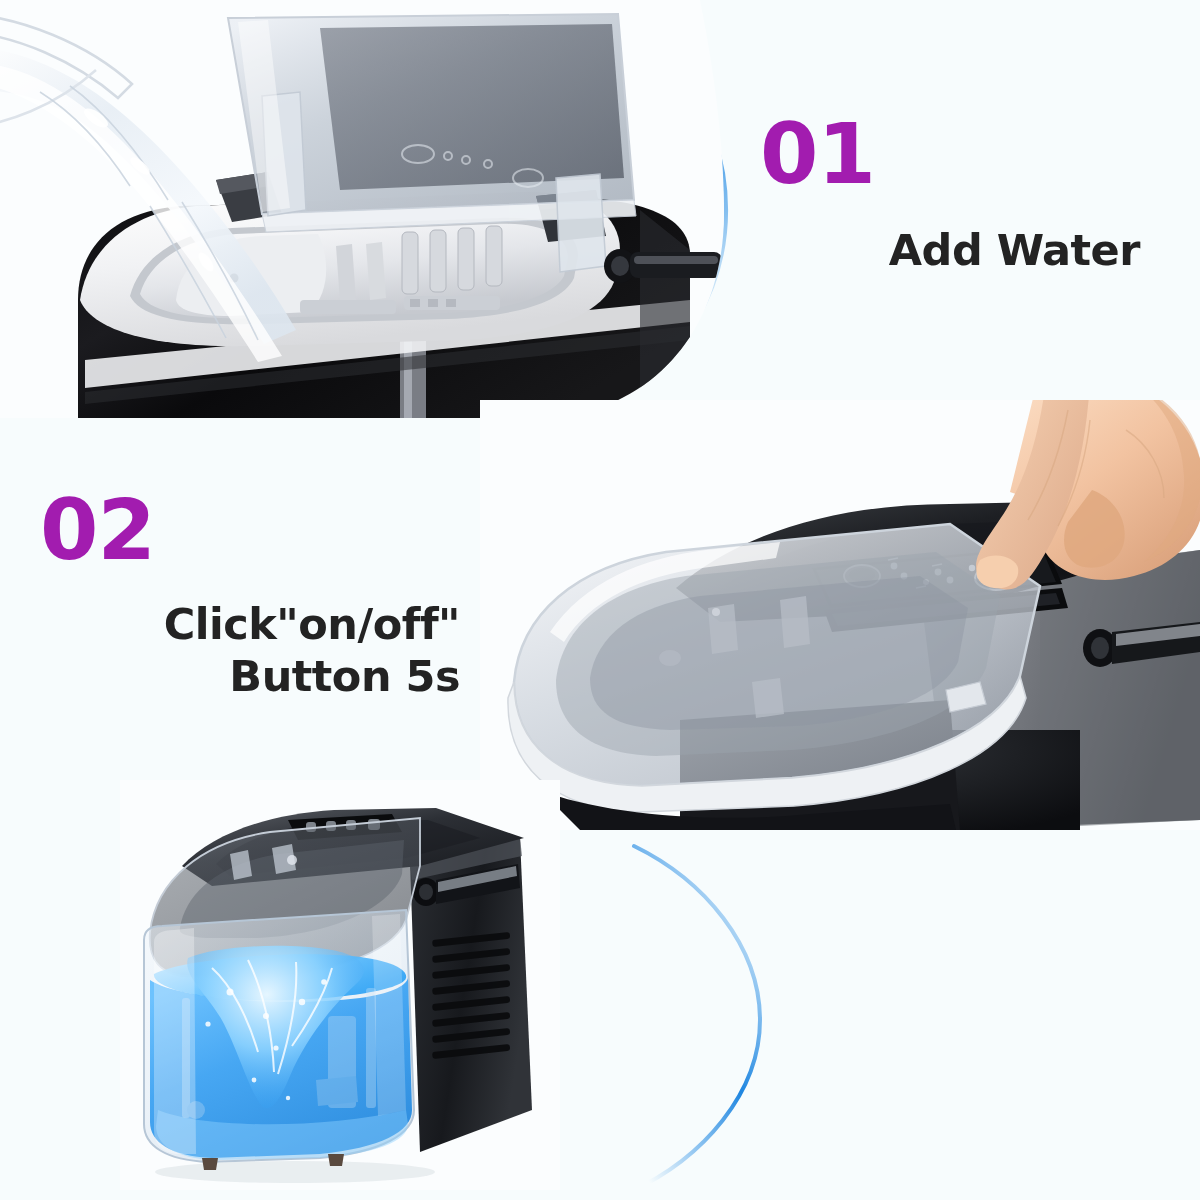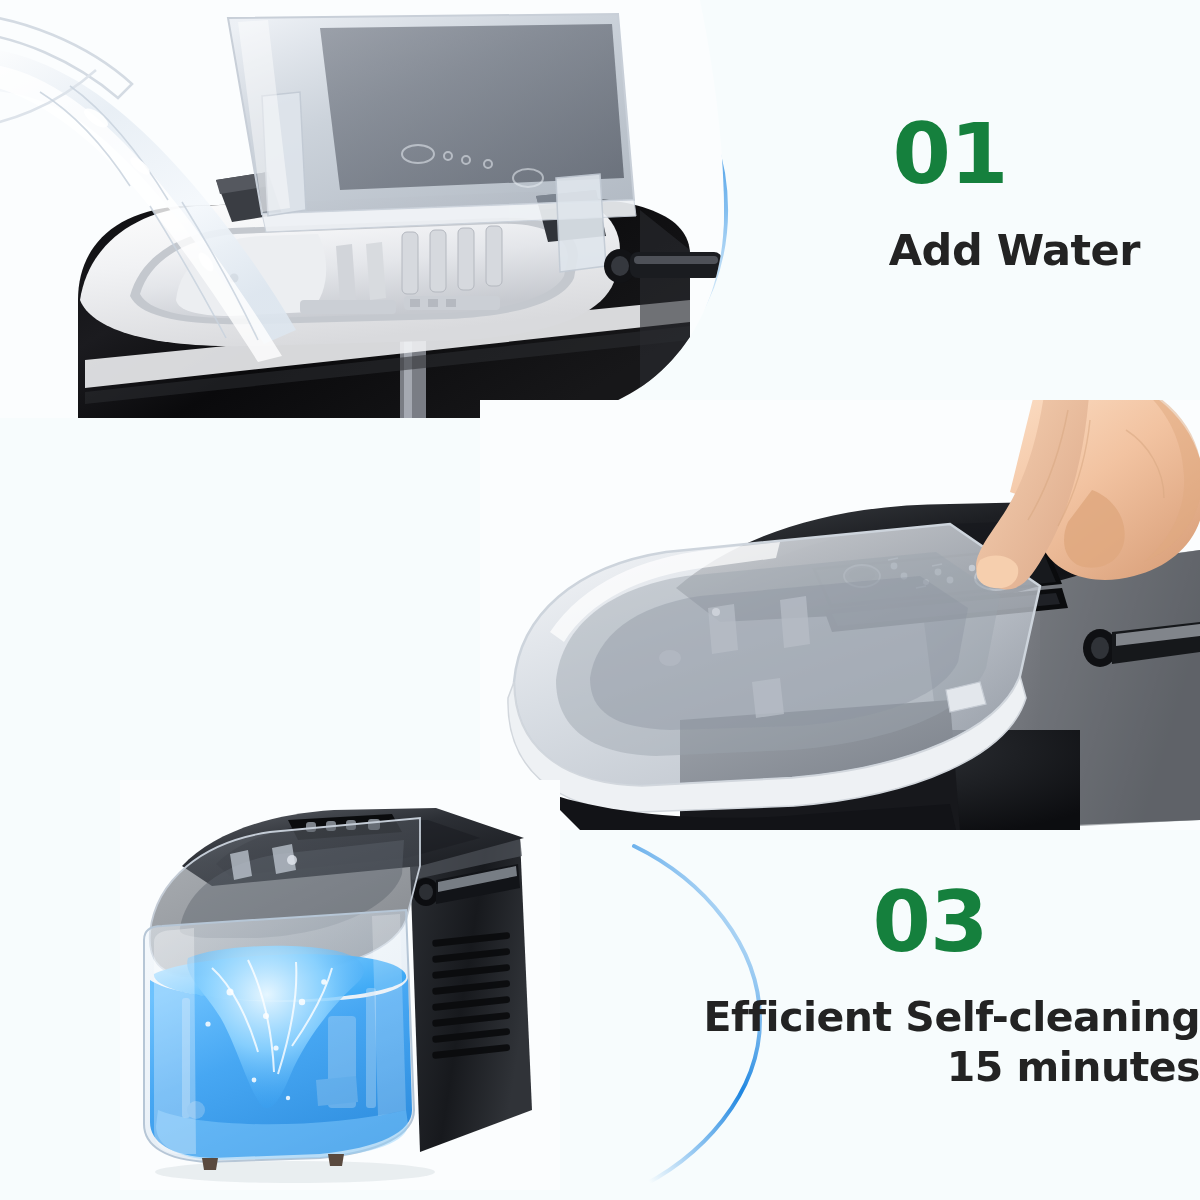--- a/index.html
+++ b/index.html
@@ -14,22 +14,21 @@
 
   
   .panel { position:absolute; }
 
   
   .step-num {
     font-size:84px;
     font-weight:bold;
     letter-spacing:-1px;
     line-height:1;
-    color:#15803d;
-    text-align:center;
+    color:#a21caf;
     font-family:"DejaVu Sans", sans-serif;
   }
   .step-title {
     font-size:43px;
     font-weight:bold;
     color:#232323;
     text-align:right;
     line-height:1.22;
     letter-spacing:-0.5px;
     font-family:"DejaVu Sans", sans-serif;
@@ -428,20 +427,25 @@
             <path d="M 610 20 C 606 60, 594 96, 578 126"></path>
             <path d="M 646 30 C 668 44, 684 70, 684 98"></path>
           </g>
           <path d="M 656 -16 C 700 4, 724 42, 722 84 C 720 118, 698 148, 664 162
                    C 690 140, 706 110, 704 76 C 702 36, 684 6, 656 -16 Z" fill="#e0a97f" opacity="0.5"></path>
         </g>
       </svg>
     </div>
   </div>
 
+  <div class="panel" id="txt02">
+    <div class="step-num">02</div>
+    <div class="step-title">Click"on/off"</div>
+    <div class="step-title">Button 5s</div>
+  </div>
 
   <svg class="arc-svg" id="arc03" style="left:600px; top:840px;" width="200" height="360" viewBox="0 0 200 360">
     <defs>
       <linearGradient id="gArc3" x1="0.75" y1="0" x2="0.2" y2="1">
         <stop offset="0%" stop-color="#2b8fe5" stop-opacity="0"></stop>
         <stop offset="22%" stop-color="#2b8fe5" stop-opacity="0.5"></stop>
         <stop offset="50%" stop-color="#1f86e0" stop-opacity="1"></stop>
         <stop offset="80%" stop-color="#2b8fe5" stop-opacity="0.45"></stop>
         <stop offset="100%" stop-color="#2b8fe5" stop-opacity="0"></stop>
       </linearGradient>
@@ -604,19 +608,14 @@
                  C 42 372, 34 364, 34 350 Z" fill="#ffffff" opacity="0.3"></path>
         <path d="M 252 136 L 280 134 L 286 330 L 258 336 Z" fill="#ffffff" opacity="0.22"></path>
 
         <ellipse cx="175" cy="392" rx="140" ry="11" fill="#cfd6dd" opacity="0.4"></ellipse>
         <path d="M 82 378 L 98 378 L 96 390 L 84 390 Z" fill="#5a4a3f"></path>
         <path d="M 208 374 L 224 374 L 222 386 L 210 386 Z" fill="#5a4a3f"></path>
       </svg>
     </div>
   </div>
 
-  <div class="panel" id="txt03">
-    <div class="step-num">03</div>
-    <div class="step-title small">Efficient Self-cleaning</div>
-    <div class="step-title small">15 minutes</div>
-  </div>
 
 </div>
 
 </body></html>

